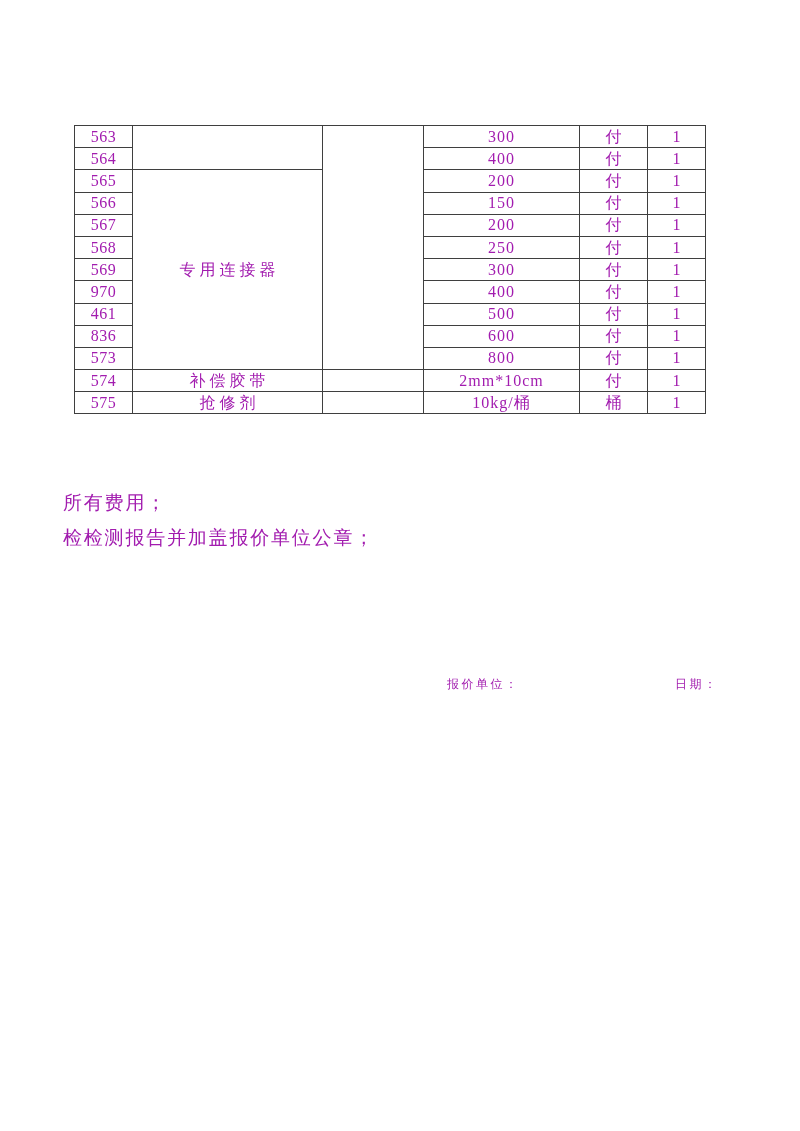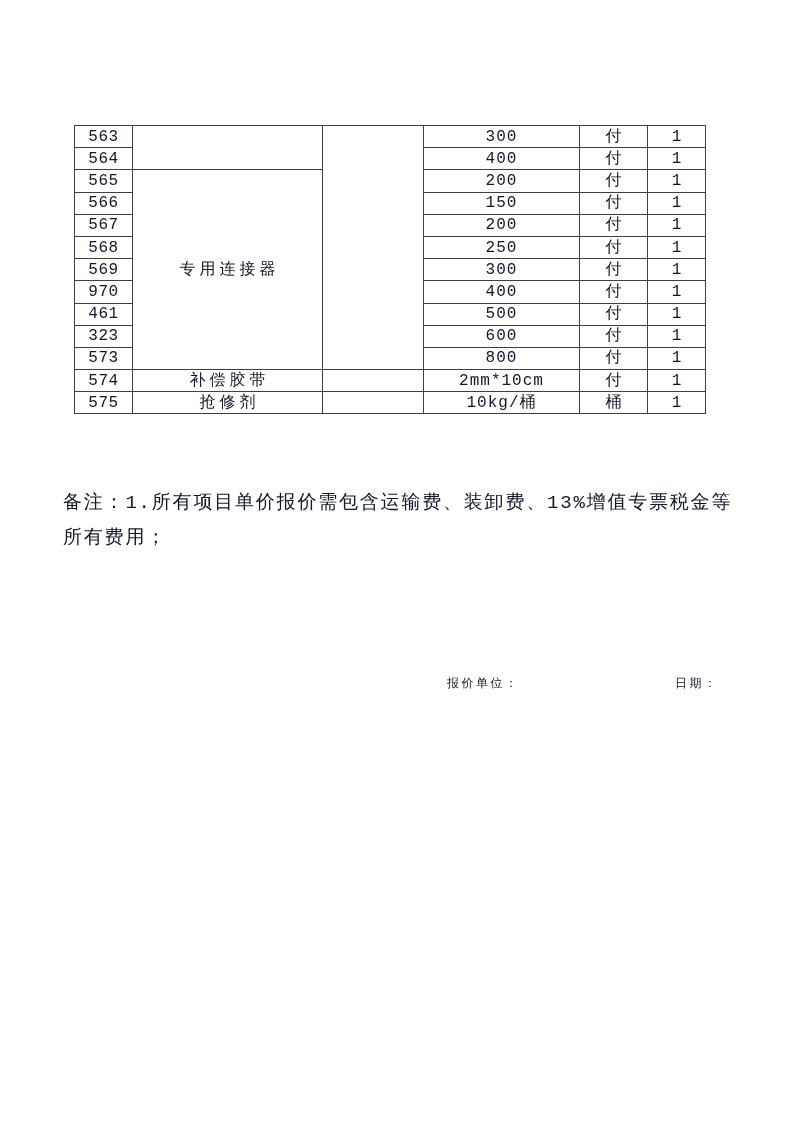--- a/index.html
+++ b/index.html
@@ -3,22 +3,22 @@
 <meta charset="utf-8">
 <style>
   * { margin: 0; padding: 0; box-sizing: border-box; }
   html, body { background: #e8e8e8; }
   .page {
     position: relative;
     width: 800px;
     height: 1131px;
     margin: 0 auto;
     background: #ffffff;
-    font-family: Liberation Mono, monospace;
-    color: #0f172a;
+    font-family: Liberation Serif, serif;
+    color: #a21caf;
     overflow: hidden;
   }
 
   
   table.quote {
     position: absolute;
     left: 74px;
     top: 125px;
     width: 631px;
     border-collapse: collapse;
@@ -135,21 +135,21 @@
         <td class="c-unit">付</td>
         <td class="c-qty">1</td>
       </tr>
       <tr>
         <td class="c-no">461</td>
         <td class="c-spec">500</td>
         <td class="c-unit">付</td>
         <td class="c-qty">1</td>
       </tr>
       <tr>
-        <td class="c-no">323</td>
+        <td class="c-no">836</td>
         <td class="c-spec">600</td>
         <td class="c-unit">付</td>
         <td class="c-qty">1</td>
       </tr>
       <tr>
         <td class="c-no">573</td>
         <td class="c-spec">800</td>
         <td class="c-unit">付</td>
         <td class="c-qty">1</td>
       </tr>
@@ -166,20 +166,20 @@
         <td class="c-name">抢修剂</td>
         <td class="c-mid"></td>
         <td class="c-spec">10kg/桶</td>
         <td class="c-unit">桶</td>
         <td class="c-qty">1</td>
       </tr>
     </tbody>
   </table>
 
   <div class="notes">
-    <div class="note-line">备注：1.所有项目单价报价需包含运输费、装卸费、13%增值专票税金等</div>
     <div class="note-line">所有费用；</div>
+    <div class="note-line">检检测报告并加盖报价单位公章；</div>
   </div>
 
   <div class="sig-unit">报价单位：</div>
   <div class="sig-date">日期：</div>
 
 </div>
 
 </body></html>

